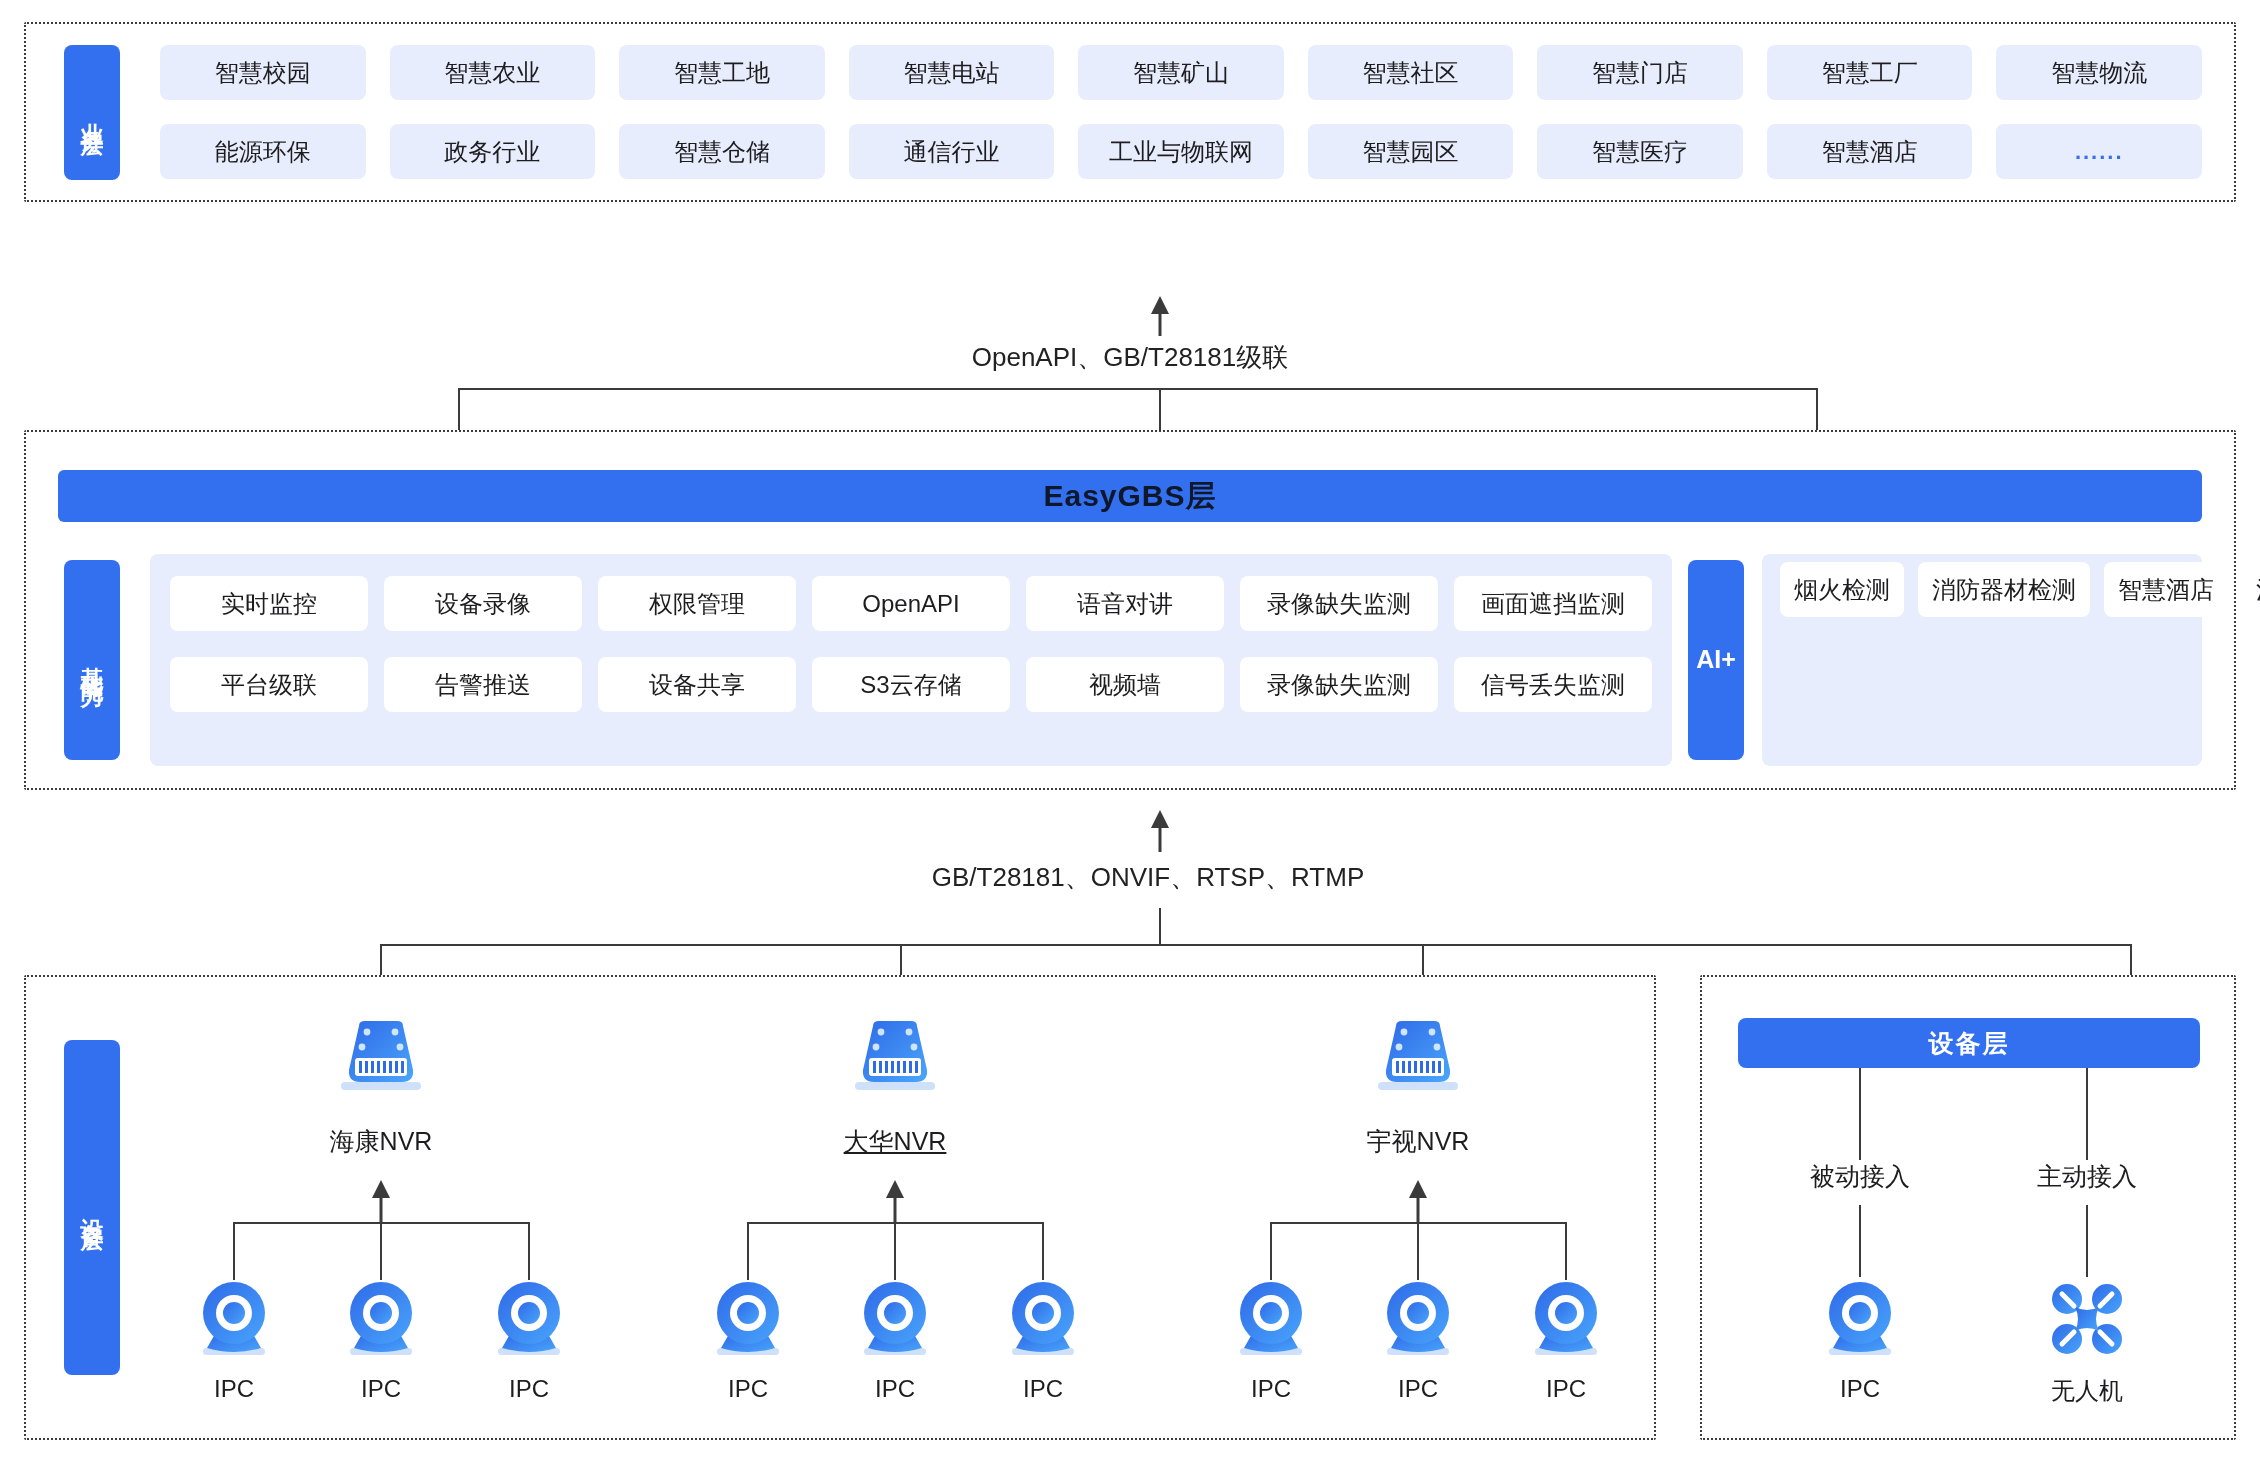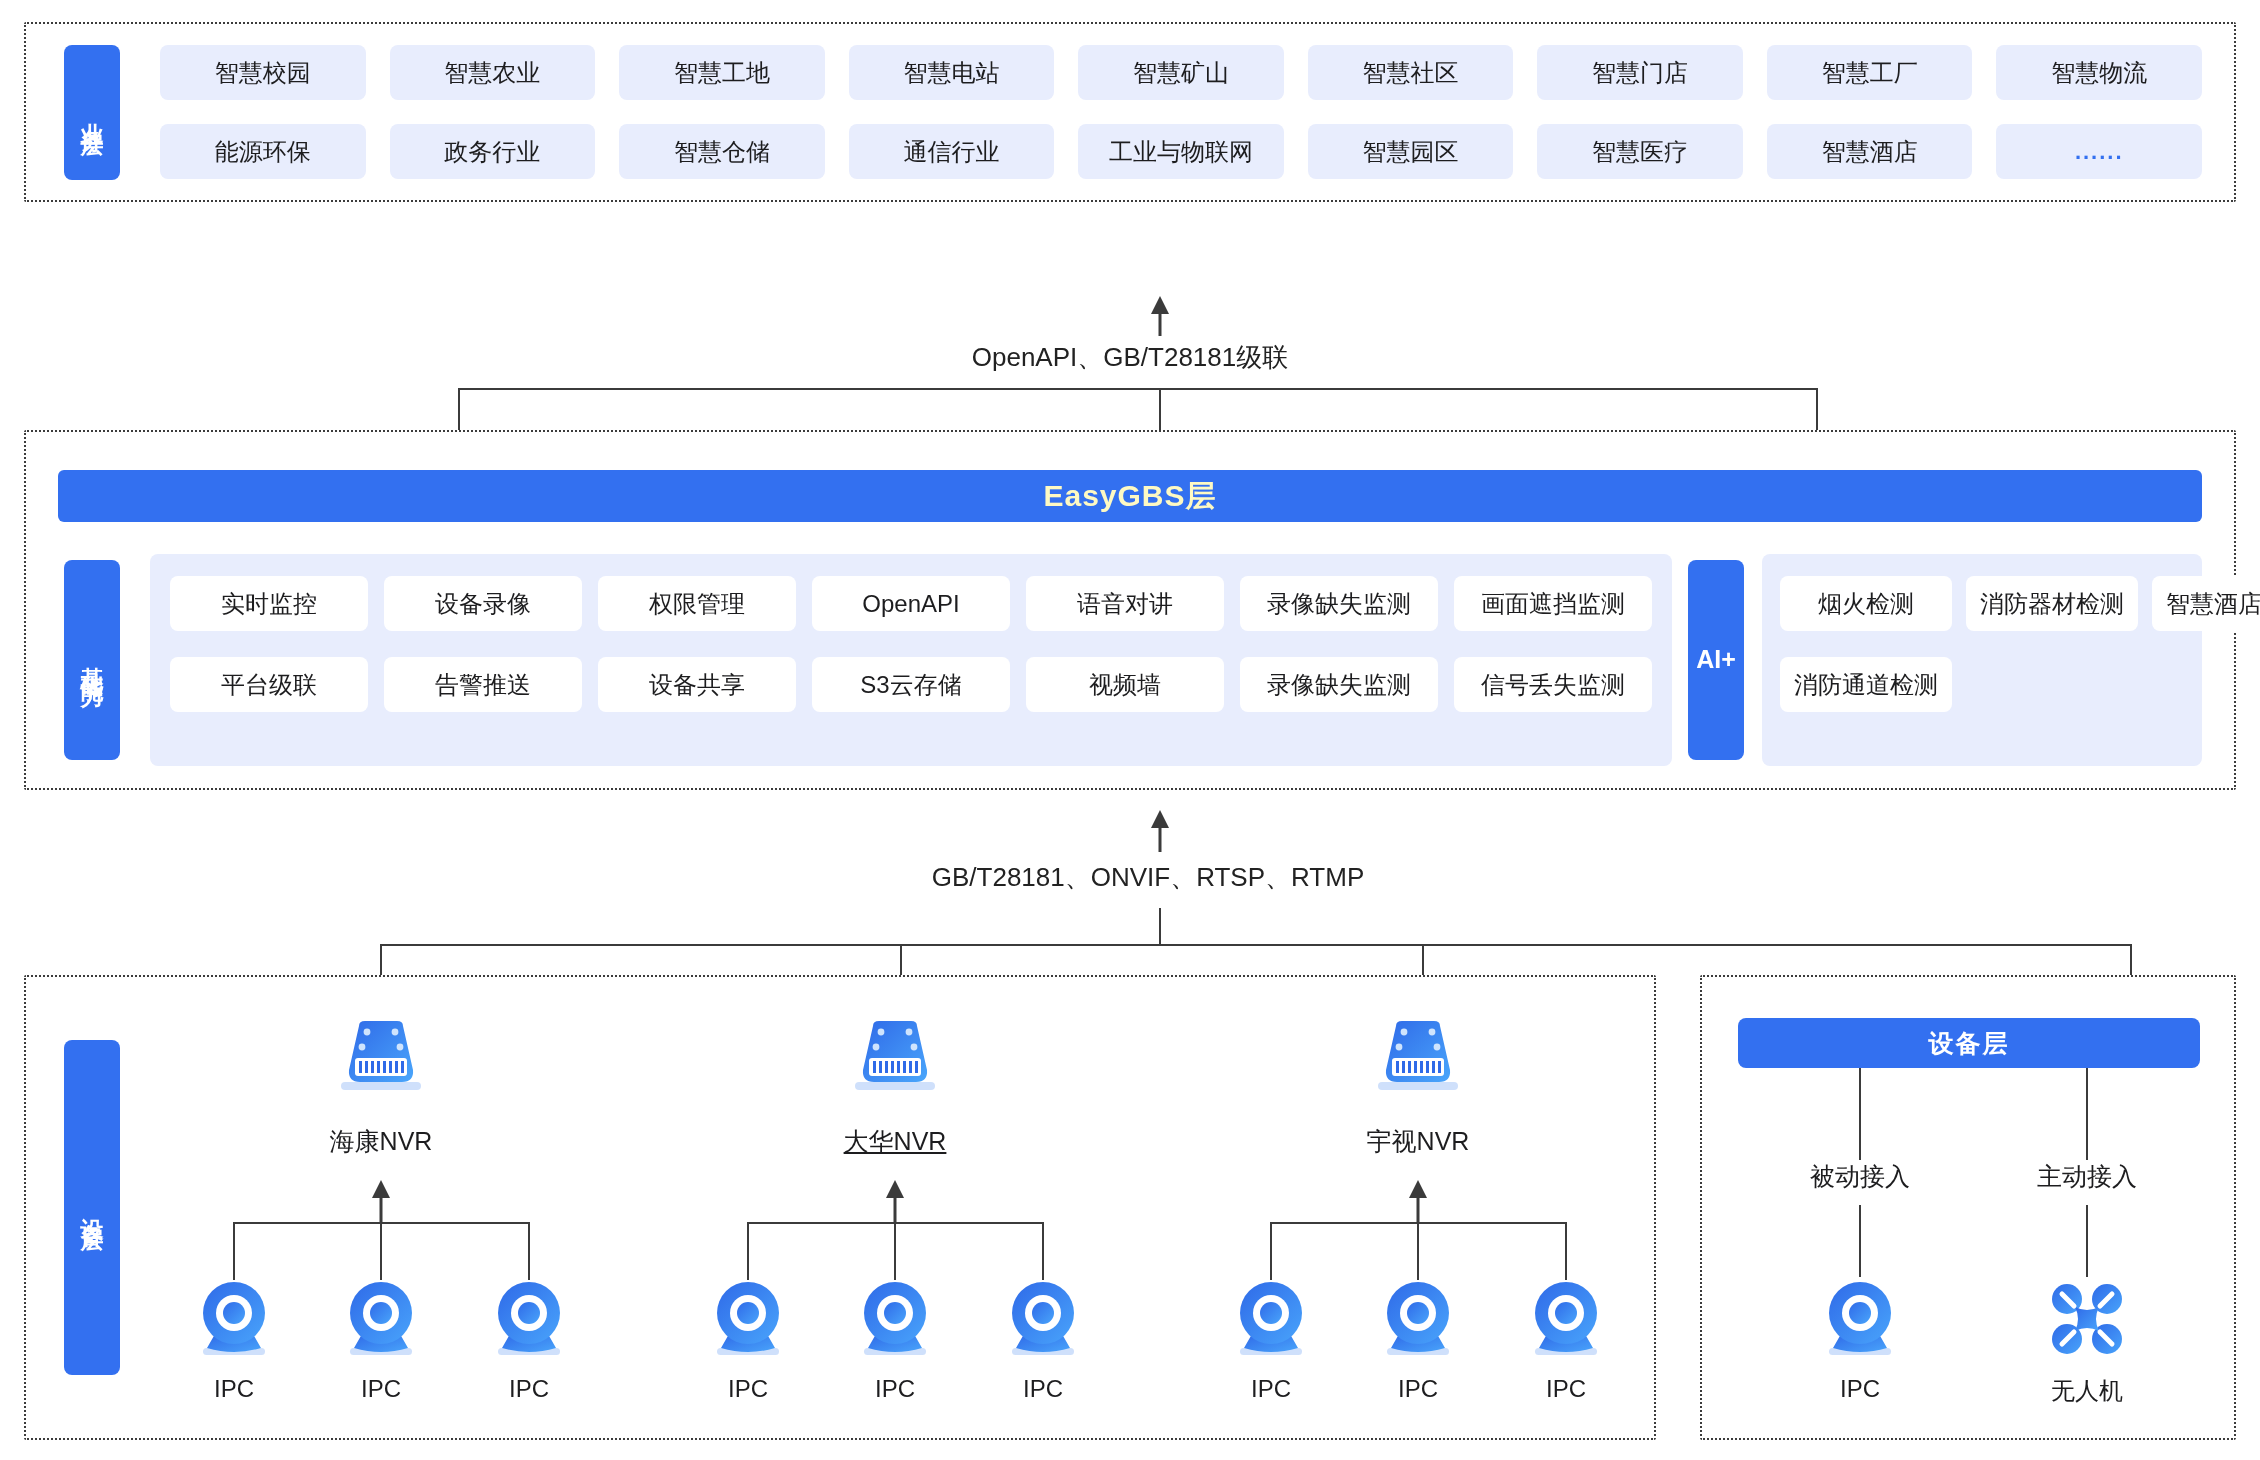--- a/index.html
+++ b/index.html
@@ -94,21 +94,21 @@
   }
 
   
   #gbs-panel { left: 24px; top: 430px; width: 2212px; height: 360px; }
   #gbs-bar {
     position: absolute;
     left: 58px; top: 470px;
     width: 2144px; height: 52px;
     background: #3370f0;
     border-radius: 6px;
-    color: #fef9c3;
+    color: #0f172a;
     font-size: 30px;
     font-weight: 700;
     display: flex; align-items: center; justify-content: center;
     letter-spacing: 1px;
     box-sizing: border-box;
   }
   #basic-tab { left: 64px; top: 560px; width: 56px; height: 200px; }
   #basic-group {
     position: absolute;
     left: 150px; top: 554px;
@@ -137,24 +137,24 @@
   #ai-group {
     position: absolute;
     left: 1762px; top: 554px;
     width: 440px; height: 212px;
     background: #e8edfd;
     border-radius: 8px;
     box-sizing: border-box;
   }
   .ai-grid {
     position: absolute;
-    left: 18px; top: 22px;
+    left: 18px; top: 8px;
     width: 404px;
     display: grid;
-    grid-template-columns: 1fr 1fr 1fr;
+    grid-template-columns: 1fr 1fr 1fr 1fr;
     grid-template-rows: 55px 55px;
     column-gap: 14px;
     row-gap: 26px;
   }
 
   
   #device-panel-left { left: 24px; top: 975px; width: 1632px; height: 465px; }
   #device-panel-right { left: 1700px; top: 975px; width: 536px; height: 465px; }
   #device-tab { left: 64px; top: 1040px; width: 56px; height: 335px; }
 

